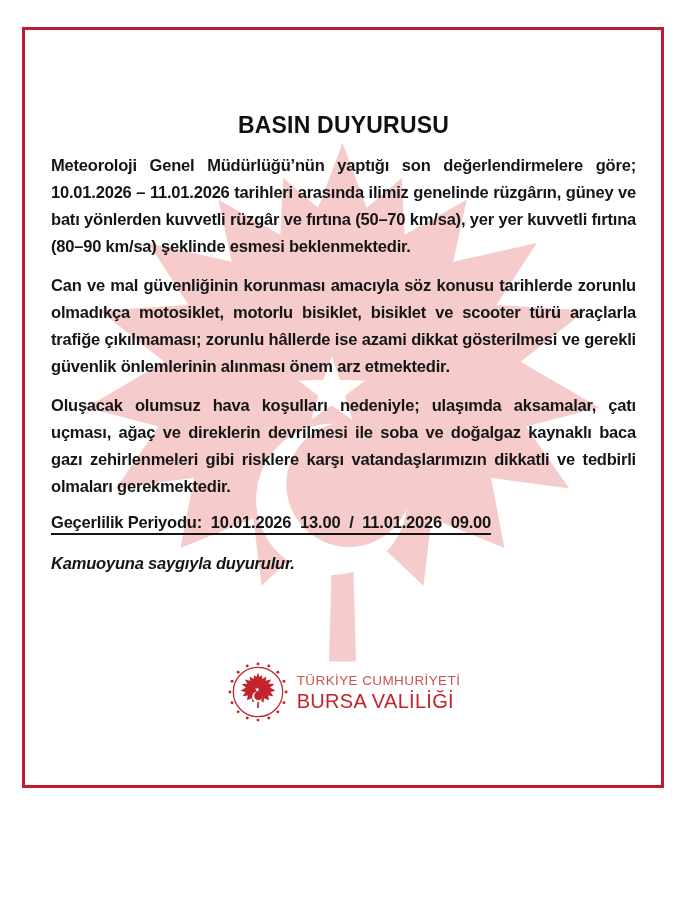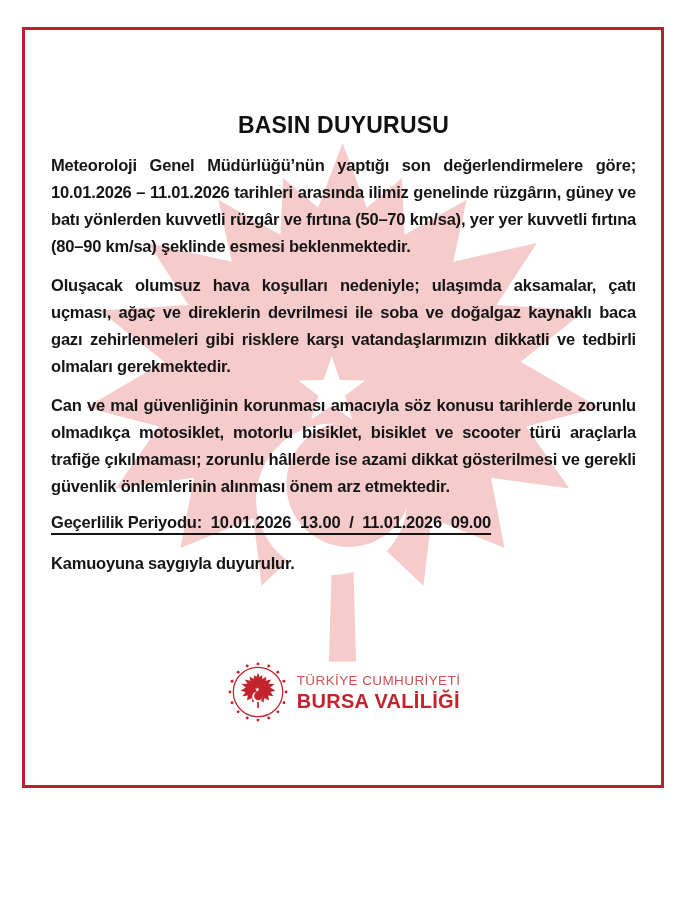--- a/index.html
+++ b/index.html
@@ -62,41 +62,42 @@
     margin-top: 9px !important;
     text-align: right;
     text-decoration: underline;
     text-decoration-thickness: 2px;
     text-underline-offset: 5px;
     white-space: pre-wrap;
   }
   .closing {
     margin-top: 14px !important;
     text-align: left !important;
+    font-style: italic;
   }
   
   .footer {
     margin-top: 84px;
     display: flex;
     justify-content: center;
     align-items: center;
     gap: 8px;
   }
   .emblem { width: 62px; height: 62px; flex: 0 0 auto; }
   .org-lines { display: flex; flex-direction: column; justify-content: center; }
   .org1 {
     font-size: 13.5px;
     font-weight: 400;
     color: #cd5252;
     letter-spacing: 0.4px;
     line-height: 17px;
   }
   .org2 {
     font-size: 20px;
-    font-weight: 700;
+    font-weight: 400;
     color: #c3232c;
     letter-spacing: 0.3px;
     line-height: 24px;
   }
   .defs-hidden { position: absolute; width: 0; height: 0; overflow: hidden; }
 </style>
 </head>
 <body>
 
 <svg class="defs-hidden" xmlns="http://www.w3.org/2000/svg" aria-hidden="true">
@@ -120,22 +121,22 @@
     <use href="#leaf-symbol" width="100" height="100"></use>
   </svg>
 
   <div class="frame">
     <div class="content">
 
       <h1 class="title">BASIN DUYURUSU</h1>
 
       <div class="body-text">
         <p class="first">Meteoroloji Genel Müdürlüğü’nün yaptığı son değerlendirmelere göre; 10.01.2026 – 11.01.2026 tarihleri arasında ilimiz genelinde rüzgârın, güney ve batı yönlerden kuvvetli rüzgâr ve fırtına (50–70 km/sa), yer yer kuvvetli fırtına (80–90 km/sa) şeklinde esmesi beklenmektedir.</p>
+        <p>Can ve mal güvenliğinin korunması amacıyla söz konusu tarihlerde zorunlu olmadıkça motosiklet, motorlu bisiklet, bisiklet ve scooter türü araçlarla trafiğe çıkılmaması; zorunlu hâllerde ise azami dikkat gösterilmesi ve gerekli güvenlik önlemlerinin alınması önem arz etmektedir.</p>
         <p>Oluşacak olumsuz hava koşulları nedeniyle; ulaşımda aksamalar, çatı uçması, ağaç ve direklerin devrilmesi ile soba ve doğalgaz kaynaklı baca gazı zehirlenmeleri gibi risklere karşı vatandaşlarımızın dikkatli ve tedbirli olmaları gerekmektedir.</p>
-        <p>Can ve mal güvenliğinin korunması amacıyla söz konusu tarihlerde zorunlu olmadıkça motosiklet, motorlu bisiklet, bisiklet ve scooter türü araçlarla trafiğe çıkılmaması; zorunlu hâllerde ise azami dikkat gösterilmesi ve gerekli güvenlik önlemlerinin alınması önem arz etmektedir.</p>
         <p class="validity">Geçerlilik Periyodu:  10.01.2026  13.00  /  11.01.2026  09.00</p>
         <p class="closing">Kamuoyuna saygıyla duyurulur.</p>
       </div>
 
       <div class="footer">
         <svg class="emblem" viewBox="0 0 64 64" xmlns="http://www.w3.org/2000/svg">
           <g fill="#c3232c">
             <circle cx="61" cy="32" r="1.5"></circle>
             <circle cx="58.79" cy="43.10" r="1.5"></circle>
             <circle cx="52.51" cy="52.51" r="1.5"></circle>

